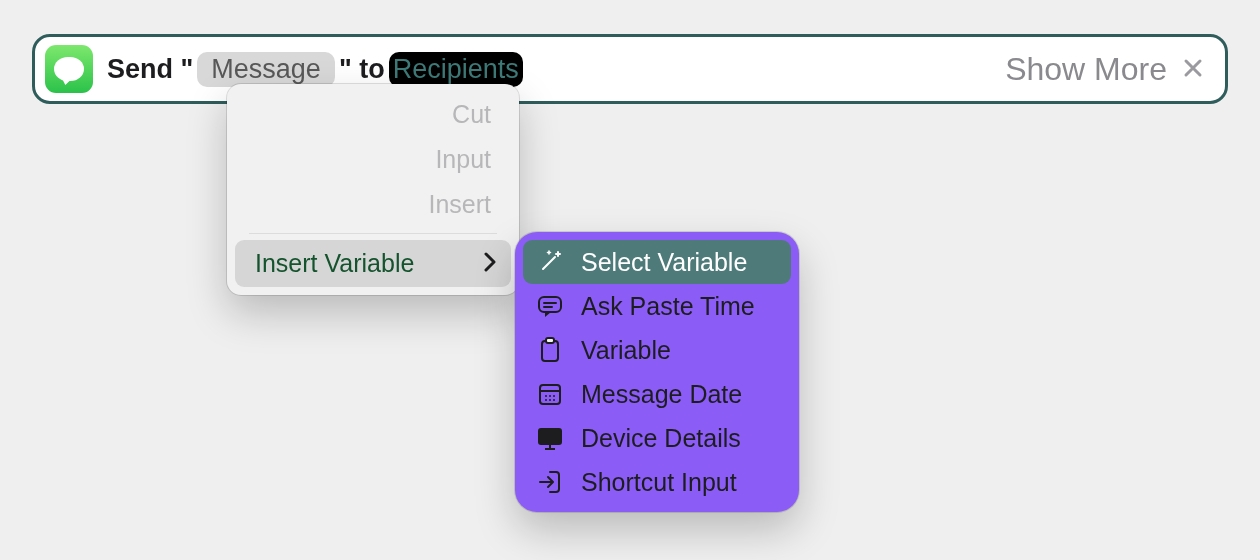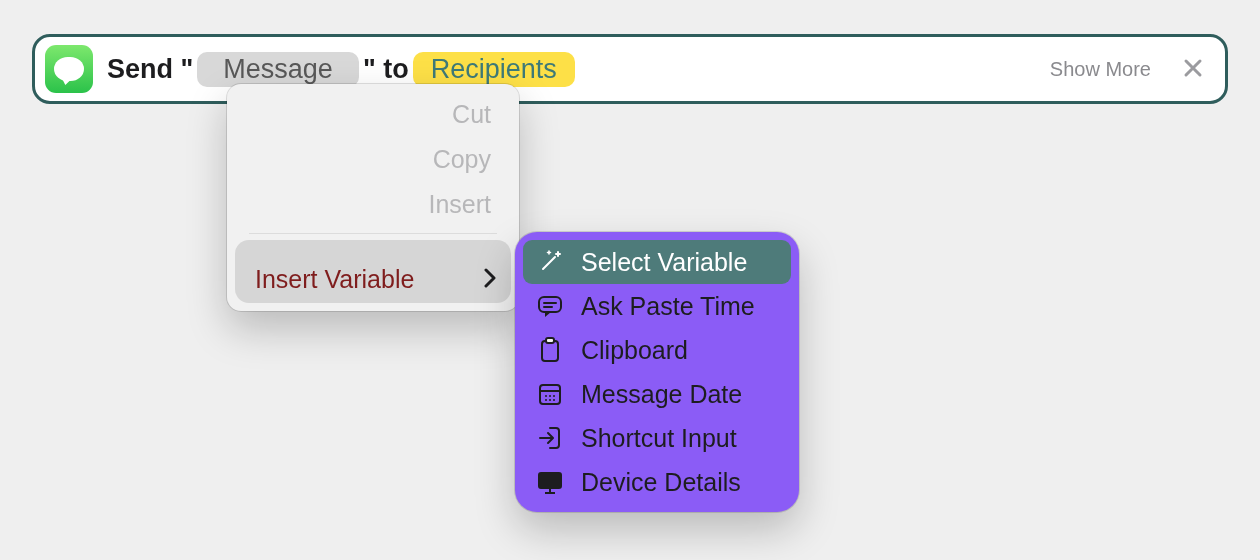--- a/index.html
+++ b/index.html
@@ -61,37 +61,37 @@
     font-size: 27px;
     font-weight: 600;
     color: #1d1d1f;
     gap: 4px;
   }
   .token {
     background: #d8d8d8;
     color: #585858;
     font-weight: 500;
     border-radius: 10px;
-    padding: 2px 26px;
+    padding: 2px 14px;
   }
   .token-recipients {
-    background: #fde047;
+    background: #000000;
     color: #3e7a78;
     font-weight: 500;
     border-radius: 10px;
-    padding: 2px 18px;
+    padding: 2px 4px;
   }
 
   .spacer { flex: 1; }
 
   .show-more {
-    font-size: 20px;
+    font-size: 32px;
     font-weight: 500;
     color: #8a8a8e;
-    margin-right: 28px;
+    margin-right: 12px;
     cursor: pointer;
   }
   .close-x {
     font-size: 26px;
     color: #9b9b9f;
     cursor: pointer;
     padding: 4px;
   }
 
   
@@ -116,24 +116,24 @@
   .menu1-divider {
     height: 1px;
     background: #dcdcdc;
     margin: 6px 14px 6px 14px;
   }
   .menu1-insert {
     display: flex;
     align-items: center;
     justify-content: space-between;
     font-size: 25px;
-    color: #7f1d1d;
+    color: #14532d;
     background: #d6d6d6;
-    border-radius: 14px;
-    padding: 24px 14px 8px 20px;
+    border-radius: 9px;
+    padding: 8px 14px 8px 20px;
     cursor: pointer;
   }
   .chevron {
     font-size: 26px;
     color: #1d1d1f;
     font-weight: 700;
   }
 
   
   .menu2 {
@@ -189,21 +189,21 @@
   <div class="show-more">Show More</div>
   <div class="close-x">
     <svg width="20" height="20" viewBox="0 0 20 20">
         <path d="M3 3 L17 17 M17 3 L3 17" stroke="#9b9b9f" stroke-width="3" stroke-linecap="round" fill="none"></path>
       </svg>
   </div>
 </div>
 
 <div class="menu1">
   <div class="menu1-item">Cut</div>
-  <div class="menu1-item">Copy</div>
+  <div class="menu1-item">Input</div>
   <div class="menu1-item">Insert</div>
   <div class="menu1-divider"></div>
   <div class="menu1-insert">
     <span>Insert Variable</span>
     <span class="chevron">
       <svg width="14" height="20" viewBox="0 0 14 20">
           <path d="M3 2 L11 10 L3 18" stroke="#1d1d1f" stroke-width="3" fill="none" stroke-linecap="round" stroke-linejoin="round"></path>
         </svg>
     </span>
   </div>
@@ -233,21 +233,21 @@
     <span>Ask Paste Time</span>
   </div>
 
   <div class="menu2-item">
     <span class="icon">
       <svg width="28" height="28" viewBox="0 0 28 28" fill="none" stroke="#1d1d1f" stroke-width="2">
         <rect x="6" y="5" width="16" height="20" rx="3"></rect>
         <rect x="10" y="2" width="8" height="5" rx="2" fill="#f4f4f4"></rect>
       </svg>
     </span>
-    <span>Clipboard</span>
+    <span>Variable</span>
   </div>
 
   <div class="menu2-item">
     <span class="icon">
       <svg width="28" height="28" viewBox="0 0 28 28" fill="none" stroke="#1d1d1f" stroke-width="2">
         <rect x="4" y="5" width="20" height="19" rx="3"></rect>
         <path d="M4 11 H24"></path>
         <circle cx="10" cy="16" r="1" fill="#1d1d1f" stroke="none"></circle>
         <circle cx="14" cy="16" r="1" fill="#1d1d1f" stroke="none"></circle>
         <circle cx="18" cy="16" r="1" fill="#1d1d1f" stroke="none"></circle>
@@ -255,30 +255,30 @@
         <circle cx="14" cy="20" r="1" fill="#1d1d1f" stroke="none"></circle>
         <circle cx="18" cy="20" r="1" fill="#1d1d1f" stroke="none"></circle>
       </svg>
     </span>
     <span>Message Date</span>
   </div>
 
   <div class="menu2-item">
     <span class="icon">
       <svg width="28" height="28" viewBox="0 0 28 28" fill="none" stroke="#1d1d1f" stroke-width="2">
+        <rect x="3" y="5" width="22" height="15" rx="2" fill="#1d1d1f"></rect>
+        <path d="M9 25 H19 M14 20 V25"></path>
+      </svg>
+    </span>
+    <span>Device Details</span>
+  </div>
+
+  <div class="menu2-item">
+    <span class="icon">
+      <svg width="28" height="28" viewBox="0 0 28 28" fill="none" stroke="#1d1d1f" stroke-width="2">
         <path d="M14 4 H20 a3 3 0 0 1 3 3 V21 a3 3 0 0 1 -3 3 H14" stroke-linecap="round"></path>
         <path d="M4 14 H16 M12 9 L17 14 L12 19" stroke-linecap="round" stroke-linejoin="round"></path>
       </svg>
     </span>
     <span>Shortcut Input</span>
   </div>
 
-  <div class="menu2-item">
-    <span class="icon">
-      <svg width="28" height="28" viewBox="0 0 28 28" fill="none" stroke="#1d1d1f" stroke-width="2">
-        <rect x="3" y="5" width="22" height="15" rx="2" fill="#1d1d1f"></rect>
-        <path d="M9 25 H19 M14 20 V25"></path>
-      </svg>
-    </span>
-    <span>Device Details</span>
-  </div>
-
 </div>
 
 </body></html>

